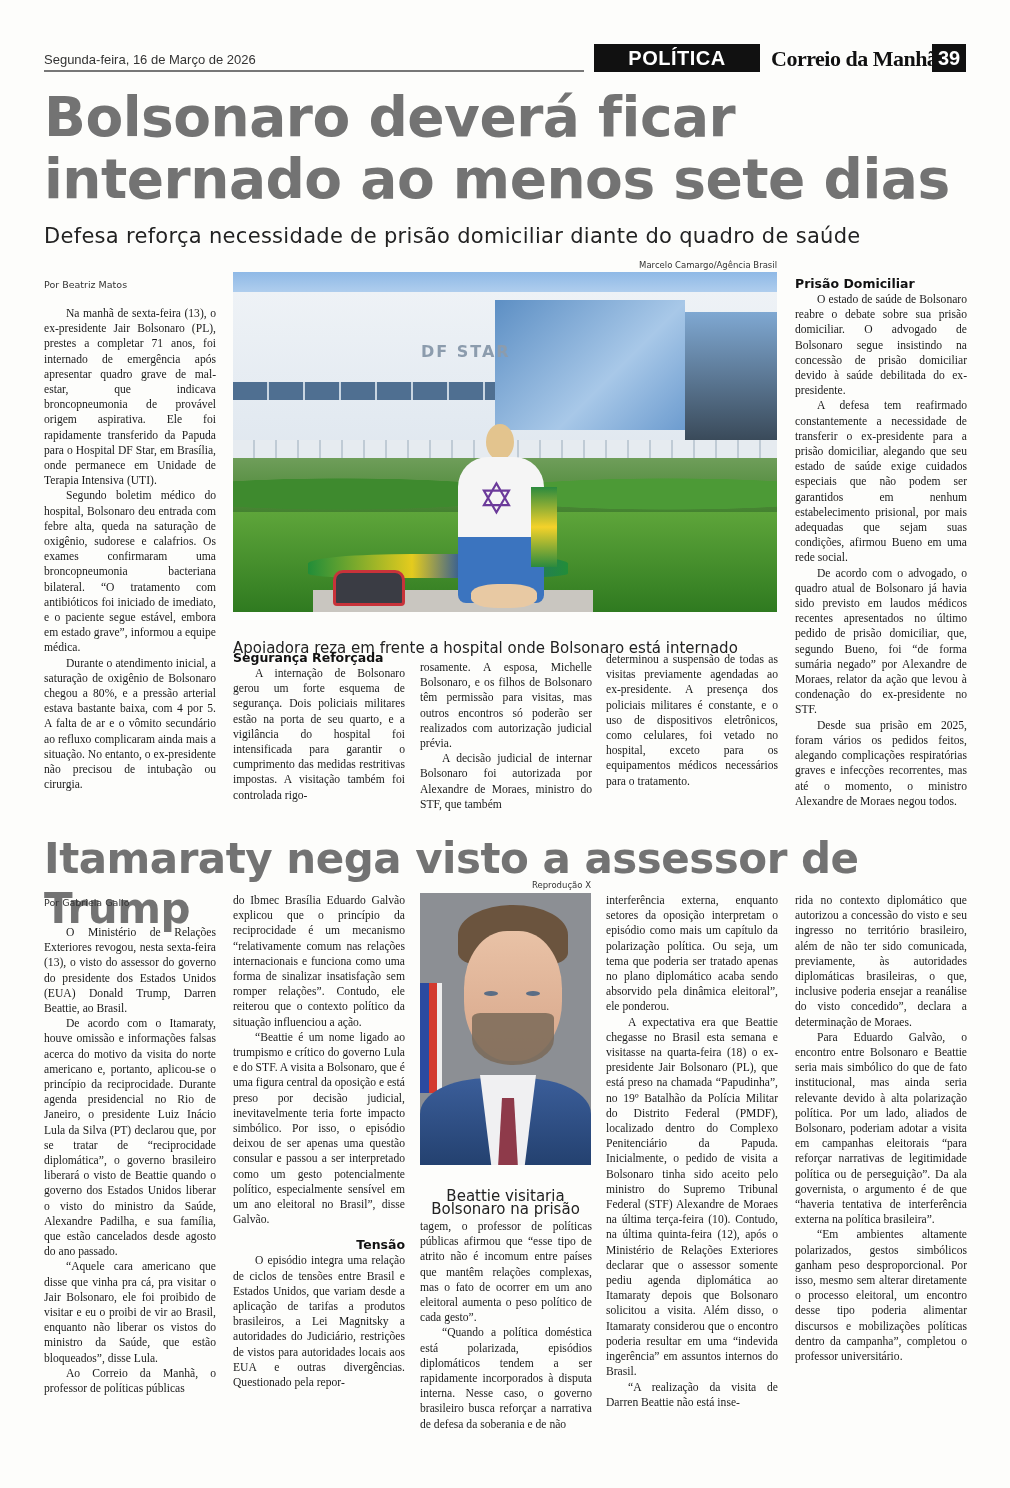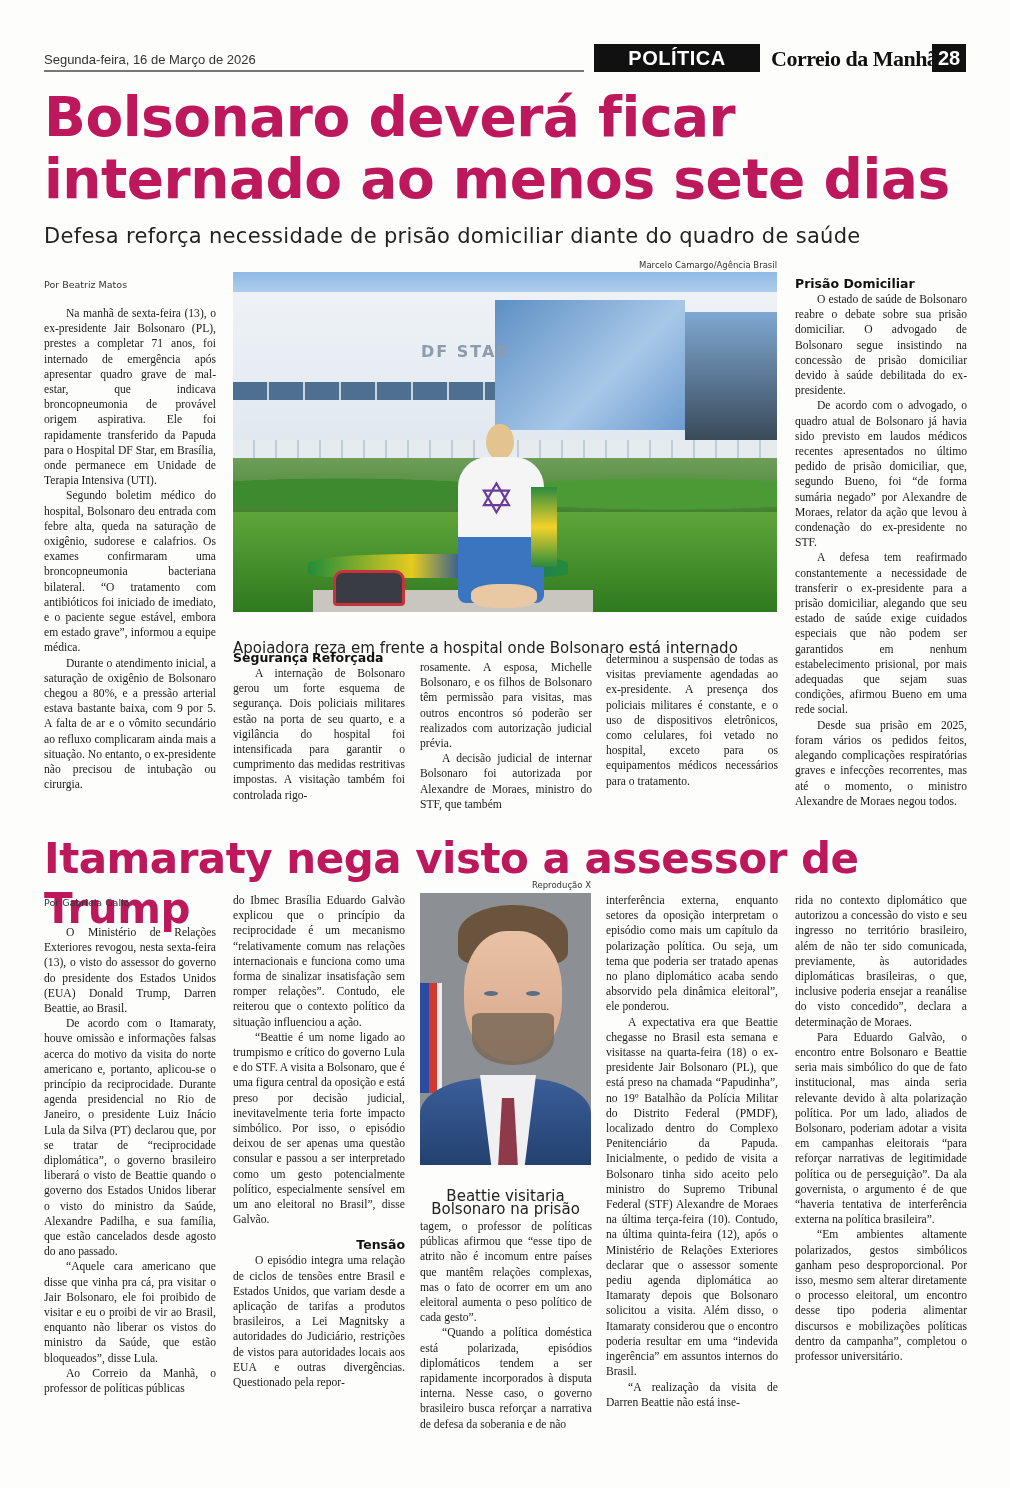--- a/index.html
+++ b/index.html
@@ -6,21 +6,21 @@
   html, body { width: 1010px; height: 1488px; background: #fdfdfb; overflow: hidden; }
   body { position: relative; font-family: "DejaVu Serif", serif; color: #1b1b1b; }
 
   .header { position: absolute; left: 44px; top: 44px; width: 922px; height: 28px; }
   .header .date { position: absolute; left: 0; top: 8px; font-family: "Liberation Sans", sans-serif; font-size: 13px; color: #333; }
   .header .rule { position: absolute; left: 0; top: 26px; width: 540px; height: 2px; background: #777; }
   .header .section { position: absolute; left: 550px; top: 0; width: 166px; height: 28px; background: #111; color: #fff; font-family: "Liberation Sans", sans-serif; font-weight: bold; font-size: 20px; line-height: 28px; text-align: center; letter-spacing: 0.5px; }
   .header .brand { position: absolute; left: 727px; top: 2px; font-family: "Liberation Serif", serif; font-weight: bold; font-size: 22px; color: #111; letter-spacing: -0.5px; }
   .header .pagenum { position: absolute; left: 888px; top: 0; width: 34px; height: 28px; background: #111; color: #fff; font-family: "Liberation Sans", sans-serif; font-weight: bold; font-size: 20px; line-height: 28px; text-align: center; }
 
-  .headline1 { position: absolute; left: 44px; top: 86px; width: 930px; font-family: "DejaVu Sans", sans-serif; font-size: 55px; line-height: 62px; color: #be185d; letter-spacing: -0.5px; }
+  .headline1 { position: absolute; left: 44px; top: 86px; width: 930px; font-family: "DejaVu Sans", sans-serif; font-size: 55px; line-height: 62px; color: #737373; letter-spacing: -0.5px; }
   .deck1 { position: absolute; left: 44px; top: 224px; width: 930px; font-family: "DejaVu Sans", sans-serif; font-size: 21px; color: #222; letter-spacing: 0.3px; }
 
   .byline { position: absolute; font-family: "DejaVu Sans", sans-serif; font-size: 9.5px; color: #333; }
 
   .col { position: absolute; font-size: 11.6px; line-height: 15.2px; text-align: justify; hyphens: auto; color: #1a1a1a; font-family: "Liberation Serif", serif; }
   .col p { text-indent: 22px; }
   .col p.noindent { text-indent: 0; }
   .subhead { font-family: "DejaVu Sans", sans-serif; font-weight: bold; font-size: 12.5px; line-height: 16px; text-indent: 0 !important; text-align: left; color: #111; margin-bottom: 0; }
 
   .credit { position: absolute; font-family: "DejaVu Sans", sans-serif; font-size: 8.5px; color: #333; text-align: right; }
@@ -58,32 +58,32 @@
   .photo2 .tie { position: absolute; left: 78px; top: 205px; width: 20px; height: 70px; background: #8e3a4a; clip-path: polygon(20% 0,80% 0,100% 100%,0 100%); }
 </style>
 </head>
 <body>
 
 <div class="header">
   <span class="date">Segunda-feira, 16 de Março de 2026</span>
   <div class="rule"></div>
   <div class="section">POLÍTICA</div>
   <span class="brand">Correio da Manhã</span>
-  <div class="pagenum">28</div>
+  <div class="pagenum">39</div>
 </div>
 
 <h1 class="headline1">Bolsonaro deverá ficar internado ao menos sete dias</h1>
 <div class="deck1">Defesa reforça necessidade de prisão domiciliar diante do quadro de saúde</div>
 
 <div class="byline" style="left:44px; top:279px;">Por Beatriz Matos</div>
 
 <div class="col" style="left:44px; top:306px; width:172px;">
   <p>Na manhã de sexta-feira (13), o ex-presidente Jair Bolsonaro (PL), prestes a completar 71 anos, foi internado de emergência após apresentar quadro grave de mal-estar, que indicava broncopneumonia de provável origem aspirativa. Ele foi rapidamente transferido da Papuda para o Hospital DF Star, em Brasília, onde permanece em Unidade de Terapia Intensiva (UTI).</p>
   <p>Segundo boletim médico do hospital, Bolsonaro deu entrada com febre alta, queda na saturação de oxigênio, sudorese e calafrios. Os exames confirmaram uma broncopneumonia bacteriana bilateral. “O tratamento com antibióticos foi iniciado de imediato, e o paciente segue estável, embora em estado grave”, informou a equipe médica.</p>
-  <p>Durante o atendimento inicial, a saturação de oxigênio de Bolsonaro chegou a 80%, e a pressão arterial estava bastante baixa, com 9 por 5. A falta de ar e o vômito secundário ao refluxo complicaram ainda mais a situação. No entanto, o ex-presidente não precisou de intubação ou cirurgia.</p>
+  <p>Durante o atendimento inicial, a saturação de oxigênio de Bolsonaro chegou a 80%, e a pressão arterial estava bastante baixa, com 4 por 5. A falta de ar e o vômito secundário ao refluxo complicaram ainda mais a situação. No entanto, o ex-presidente não precisou de intubação ou cirurgia.</p>
 </div>
 
 <div class="credit" style="left:560px; top:260px; width:217px;text-align:right;">Marcelo Camargo/Agência Brasil</div>
 <div class="photo1">
   <div class="sky"></div>
   <div class="bldg"></div>
   <div class="windows"></div>
   <div class="glass"></div>
   <div class="darkwing"></div>
   <div class="sign">DF STAR</div>
@@ -109,22 +109,22 @@
   <p class="noindent">rosamente. A esposa, Michelle Bolsonaro, e os filhos de Bolsonaro têm permissão para visitas, mas outros encontros só poderão ser realizados com autorização judicial prévia.</p>
   <p>A decisão judicial de internar Bolsonaro foi autorizada por Alexandre de Moraes, ministro do STF, que também</p>
 </div>
 <div class="col" style="left:606px; top:652px; width:172px;">
   <p class="noindent">determinou a suspensão de todas as visitas previamente agendadas ao ex-presidente. A presença dos policiais militares é constante, e o uso de dispositivos eletrônicos, como celulares, foi vetado no hospital, exceto para os equipamentos médicos necessários para o tratamento.</p>
 </div>
 
 <div class="col" style="left:795px; top:276px; width:172px;">
   <p class="subhead">Prisão Domiciliar</p>
   <p>O estado de saúde de Bolsonaro reabre o debate sobre sua prisão domiciliar. O advogado de Bolsonaro segue insistindo na concessão de prisão domiciliar devido à saúde debilitada do ex-presidente.</p>
+  <p>A defesa tem reafirmado constantemente a necessidade de transferir o ex-presidente para a prisão domiciliar, alegando que seu estado de saúde exige cuidados especiais que não podem ser garantidos em nenhum estabelecimento prisional, por mais adequadas que sejam suas condições, afirmou Bueno em uma rede social.</p>
   <p>De acordo com o advogado, o quadro atual de Bolsonaro já havia sido previsto em laudos médicos recentes apresentados no último pedido de prisão domiciliar, que, segundo Bueno, foi “de forma sumária negado” por Alexandre de Moraes, relator da ação que levou à condenação do ex-presidente no STF.</p>
-  <p>A defesa tem reafirmado constantemente a necessidade de transferir o ex-presidente para a prisão domiciliar, alegando que seu estado de saúde exige cuidados especiais que não podem ser garantidos em nenhum estabelecimento prisional, por mais adequadas que sejam suas condições, afirmou Bueno em uma rede social.</p>
   <p>Desde sua prisão em 2025, foram vários os pedidos feitos, alegando complicações respiratórias graves e infecções recorrentes, mas até o momento, o ministro Alexandre de Moraes negou todos.</p>
 </div>
 
 <h1 class="headline1" style="top:834px; font-size:42px; line-height:50px;">Itamaraty nega visto a assessor de Trump</h1>
 
 <div class="byline" style="left:44px; top:897px;">Por Gabriela Gallo</div>
 
 <div class="col" style="left:44px; top:925px; width:172px;">
   <p>O Ministério de Relações Exteriores revogou, nesta sexta-feira (13), o visto do assessor do governo do presidente dos Estados Unidos (EUA) Donald Trump, Darren Beattie, ao Brasil.</p>
   <p>De acordo com o Itamaraty, houve omissão e informações falsas acerca do motivo da visita do norte americano e, portanto, aplicou-se o princípio da reciprocidade. Durante agenda presidencial no Rio de Janeiro, o presidente Luiz Inácio Lula da Silva (PT) declarou que, por se tratar de “reciprocidade diplomática”, o governo brasileiro liberará o visto de Beattie quando o governo dos Estados Unidos liberar o visto do ministro da Saúde, Alexandre Padilha, e sua família, que estão cancelados desde agosto do ano passado.</p>

